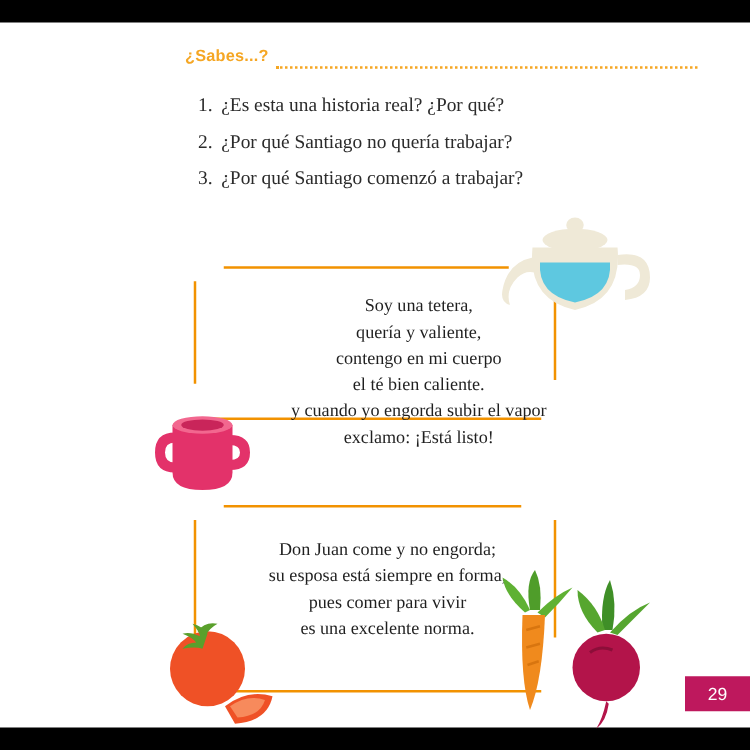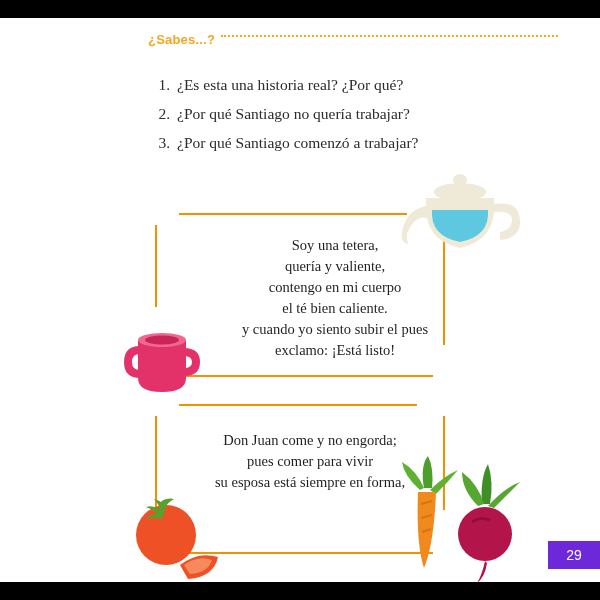--- a/index.html
+++ b/index.html
@@ -17,21 +17,21 @@
   }
 
   
   .section-header {
     position: absolute;
     left: 148px;
     top: 32px;
     width: 410px;
     height: 20px;
     display: flex;
-    align-items: flex-start;
+    align-items: flex-end;
   }
   .section-header-label {
     color: #f5a623;
     font-family: "Liberation Sans", sans-serif;
     font-weight: bold;
     font-size: 13px;
     letter-spacing: 0.2px;
     white-space: nowrap;
   }
   .dotted-rule {
@@ -68,21 +68,21 @@
   
   .poem-box {
     position: absolute;
     border: 2px solid #f29200;
     box-sizing: border-box;
   }
   #poem-box-1 {
     left: 155px;
     top: 213px;
     width: 290px;
-    height: 164px;
+    height: 123px;
   }
   #poem-box-2 {
     left: 155px;
     top: 404px;
     width: 290px;
     height: 150px;
     padding-left: 32px;
   }
   .poem-text {
     position: absolute;
@@ -104,21 +104,21 @@
   .tomato-wrap { position: absolute; left: 128px; top: 495px; width: 115px; height: 90px; }
   .veg-wrap { position: absolute; left: 390px; top: 452px; width: 130px; height: 135px; }
 
   
   .page-number {
     position: absolute;
     right: 0;
     bottom: 31px;
     width: 52px;
     height: 28px;
-    background: #6d28d9;
+    background: #be185d;
     color: #ffffff;
     font-family: "Liberation Sans", sans-serif;
     font-size: 14px;
     display: flex;
     align-items: center;
     justify-content: center;
   }
   .band {
     position: absolute;
     left: 0;
@@ -160,34 +160,35 @@
 
     <div class="notch" style="left:-4px; top:-4px; width:26px; height:14px;"></div>
     <div class="notch" style="right:-4px; top:-4px; width:40px; height:14px;"></div>
     <div class="notch" style="left:-4px; top:92px; width:14px; height:56px;"></div>
     <div class="notch" style="right:-4px; bottom:-4px; width:14px; height:34px;"></div>
     <div class="poem-text" id="poem-text-1">
       <div>Soy una tetera,</div>
       <div>quería y valiente,</div>
       <div>contengo en mi cuerpo</div>
       <div>el té bien caliente.</div>
-      <div>y cuando yo siento subir el pues</div>
+      <div>y cuando yo engorda subir el vapor</div>
       <div>exclamo: ¡Está listo!</div>
     </div>
   </div>
 
   <div class="poem-box" id="poem-box-2">
     <div class="notch" style="left:-4px; top:-4px; width:26px; height:14px;"></div>
     <div class="notch" style="right:-4px; top:-4px; width:30px; height:14px;"></div>
     <div class="notch" style="left:-4px; bottom:-4px; width:14px; height:44px;"></div>
     <div class="notch" style="right:-4px; bottom:-4px; width:14px; height:46px;"></div>
     <div class="poem-text" id="poem-text-2">
       <div>Don Juan come y no engorda;</div>
+      <div>su esposa está siempre en forma,</div>
       <div>pues comer para vivir</div>
-      <div>su esposa está siempre en forma,</div>
+      <div>es una excelente norma.</div>
     </div>
   </div>
 
   <div class="teapot-wrap">
     <svg width="140" height="100" viewBox="0 0 140 100">
 
       <ellipse cx="64" cy="10" rx="7" ry="6" fill="#efe9d7"></ellipse>
 
       <ellipse cx="64" cy="22" rx="26" ry="9" fill="#efe9d7"></ellipse>
 

